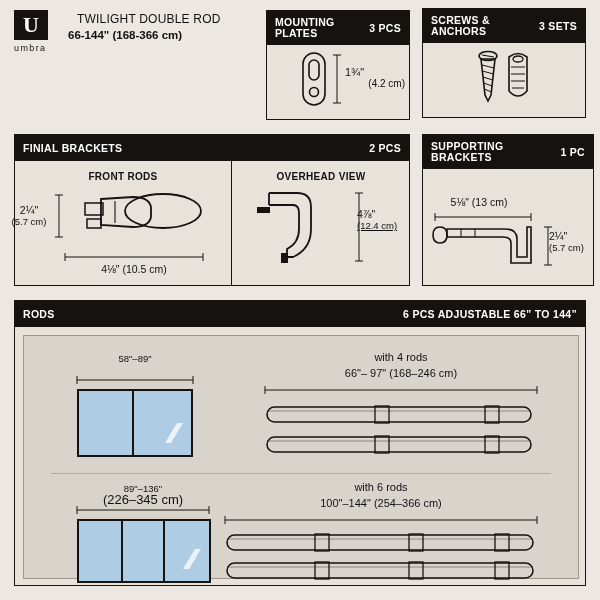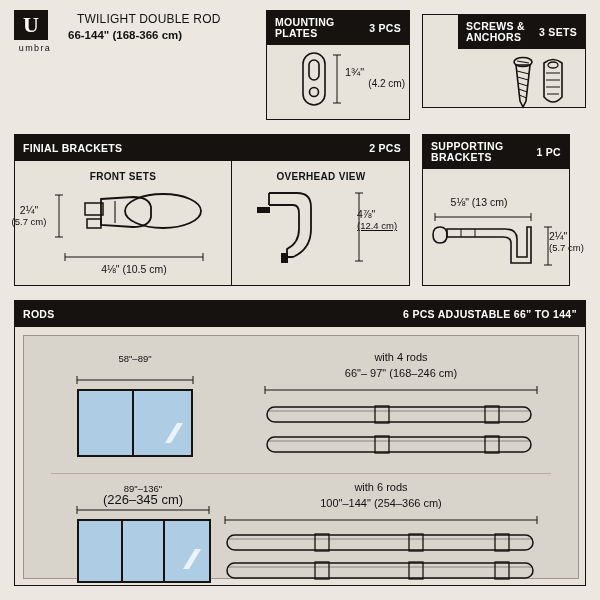--- a/index.html
+++ b/index.html
@@ -37,40 +37,39 @@
   }
   .logo .u{
     width:34px;height:30px;background:#15120f;color:#fff;
     font-family:"Liberation Serif", serif;font-weight:bold;font-size:22px;
     display:flex;align-items:center;justify-content:center;
     line-height:1;
   }
   .logo .word{
     font-size:9px;letter-spacing:1.4px;margin-top:3px;color:#15120f;
     font-family:"Liberation Sans", sans-serif;
-    text-align:center;
   }
   .title{
     position:absolute;left:63px;top:2px;
     font-weight:normal;font-size:12px;letter-spacing:.2px;
   }
   .subtitle{
     position:absolute;left:54px;top:19px;
     font-weight:bold;font-size:11.5px;
   }
 
   
   #mounting{left:266px;top:10px;width:144px;height:110px;}
-  #screws{left:422px;top:14px;width:164px;height:94px;padding-left:35px;}
+  #screws{left:422px;top:8px;width:164px;height:110px;}
   .bar.two-line{height:34px;align-items:center;}
   .bar.two-line .l{line-height:11.5px;}
 
   
   #finial{left:14px;top:134px;width:396px;height:152px;}
-  #supporting{left:422px;top:134px;width:148px;height:152px;}
+  #supporting{left:422px;top:134px;width:172px;height:152px;}
 
   .splitv{position:absolute;top:0;bottom:0;width:1px;background:#15120f;}
   .viewlabel{
     position:absolute;font-weight:bold;font-size:10px;letter-spacing:.3px;
     text-align:center;
   }
 
   
   #rods{left:14px;top:300px;width:572px;height:286px;}
   .innerbox{
@@ -149,21 +148,21 @@
   </div>
 
   <div class="panel" id="finial">
     <div class="bar">
       <div class="l">FINIAL BRACKETS</div>
       <div class="r">2 PCS</div>
     </div>
     <div class="body" style="height:124px;">
       <div class="splitv" style="left:216px;top:0;height:124px;"></div>
 
-      <div class="viewlabel" style="left:0;top:10px;width:216px;">FRONT SETS</div>
+      <div class="viewlabel" style="left:0;top:10px;width:216px;">FRONT RODS</div>
       <div class="viewlabel" style="left:217px;top:10px;width:178px;">OVERHEAD VIEW</div>
 
       <svg style="position:absolute;left:56px;top:28px;" width="150" height="58" viewBox="0 0 150 58">
         <ellipse class="t" cx="92" cy="22" rx="38" ry="17" stroke-width="1.8" fill="#f3f0ea"></ellipse>
         <path class="t" d="M30 10 L62 8 Q78 8 80 18 L80 28 Q78 38 62 38 L30 36 Z" stroke-width="1.8" fill="#f3f0ea"></path>
         <rect class="t" x="14" y="14" width="18" height="12" stroke-width="1.5" fill="#e7e2da"></rect>
         <rect class="t" x="16" y="30" width="14" height="9" stroke-width="1.5" fill="#e7e2da"></rect>
         <path class="t" d="M44 12 L44 34" stroke-width="1.1"></path>
       </svg>
 

